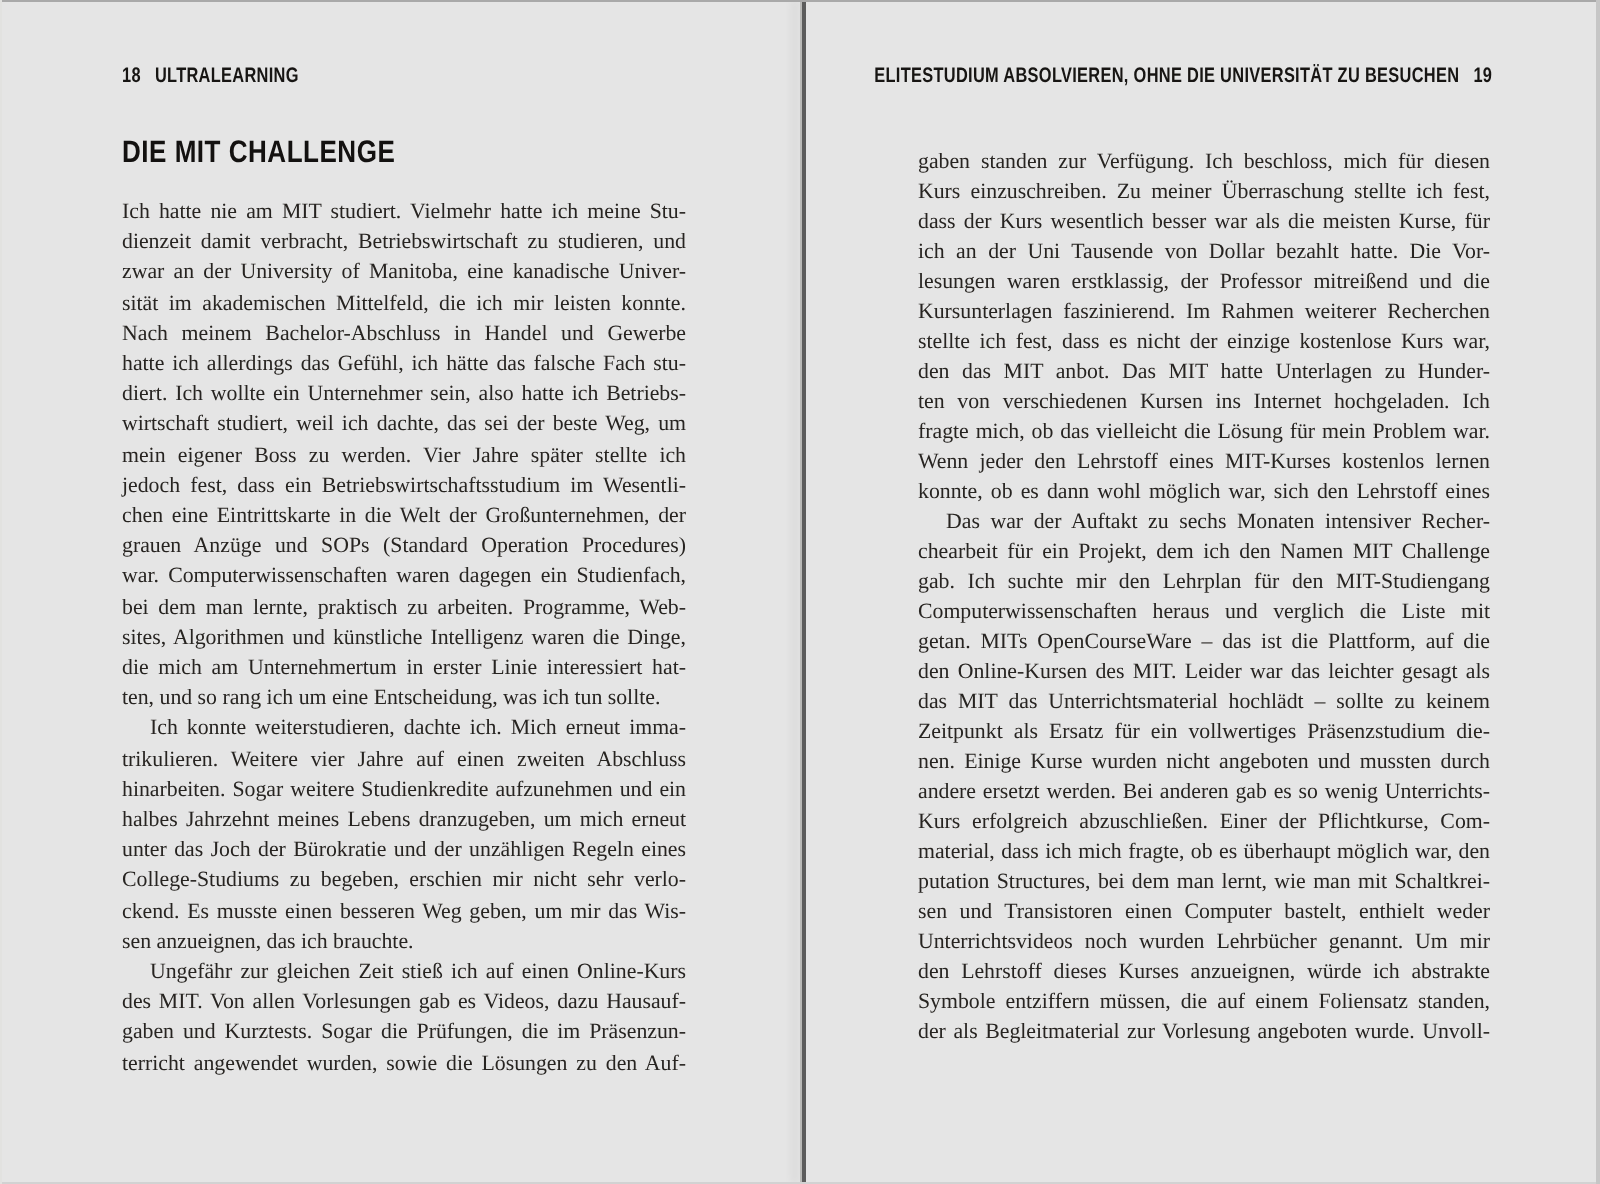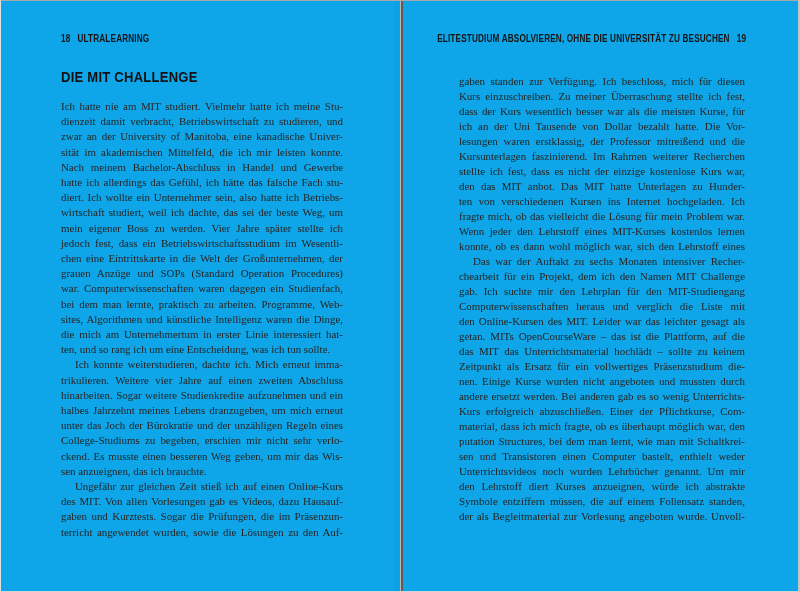--- a/index.html
+++ b/index.html
@@ -4,21 +4,21 @@
 <style>
   html, body { margin: 0; padding: 0; }
   body {
     width: 800px; height: 592px;
     background: #ffffff;
     font-family: "Liberation Serif", "DejaVu Serif", serif;
   }
   .spread {
     position: relative;
     width: 800px; height: 592px;
-    background: #0ea5e9;
+    background: #e5e5e5;
     overflow: hidden;
     color: #2a2724;
   }
   
   .edge-top    { position: absolute; top: 0; left: 0; right: 0; height: 1px; background: #a9a9a9; }
   .edge-bottom { position: absolute; bottom: 0; left: 0; right: 0; height: 1px; background: #d2d2d2; }
   .edge-right  { position: absolute; top: 0; bottom: 0; right: 0; width: 2px; background: #c6c6c6; }
   .edge-left   { position: absolute; top: 0; bottom: 0; left: 0; width: 1px; background: #e2e2e0; }
   .gutter {
     position: absolute; top: 0; bottom: 0; left: 400px; width: 2px;
@@ -127,32 +127,32 @@
         <div class="line">stellte ich fest, dass es nicht der einzige kostenlose Kurs war,</div>
         <div class="line">den das MIT anbot. Das MIT hatte Unterlagen zu Hunder-</div>
         <div class="line">ten von verschiedenen Kursen ins Internet hochgeladen. Ich</div>
         <div class="line">fragte mich, ob das vielleicht die Lösung für mein Problem war.</div>
         <div class="line">Wenn jeder den Lehrstoff eines MIT-Kurses kostenlos lernen</div>
         <div class="line">konnte, ob es dann wohl möglich war, sich den Lehrstoff eines</div>
         <div class="line indent">Das war der Auftakt zu sechs Monaten intensiver Recher-</div>
         <div class="line">chearbeit für ein Projekt, dem ich den Namen MIT Challenge</div>
         <div class="line">gab. Ich suchte mir den Lehrplan für den MIT-Studiengang</div>
         <div class="line">Computerwissenschaften heraus und verglich die Liste mit</div>
+        <div class="line">getan. MITs OpenCourseWare – das ist die Plattform, auf die</div>
         <div class="line">den Online-Kursen des MIT. Leider war das leichter gesagt als</div>
-        <div class="line">getan. MITs OpenCourseWare – das ist die Plattform, auf die</div>
         <div class="line">das MIT das Unterrichtsmaterial hochlädt – sollte zu keinem</div>
         <div class="line">Zeitpunkt als Ersatz für ein vollwertiges Präsenzstudium die-</div>
         <div class="line">nen. Einige Kurse wurden nicht angeboten und mussten durch</div>
         <div class="line">andere ersetzt werden. Bei anderen gab es so wenig Unterrichts-</div>
         <div class="line">Kurs erfolgreich abzuschließen. Einer der Pflichtkurse, Com-</div>
         <div class="line">material, dass ich mich fragte, ob es überhaupt möglich war, den</div>
         <div class="line">putation Structures, bei dem man lernt, wie man mit Schaltkrei-</div>
         <div class="line">sen und Transistoren einen Computer bastelt, enthielt weder</div>
         <div class="line">Unterrichtsvideos noch wurden Lehrbücher genannt. Um mir</div>
-        <div class="line">den Lehrstoff diert Kurses anzueignen, würde ich abstrakte</div>
+        <div class="line">den Lehrstoff dieses Kurses anzueignen, würde ich abstrakte</div>
         <div class="line">Symbole entziffern müssen, die auf einem Foliensatz standen,</div>
         <div class="line">der als Begleitmaterial zur Vorlesung angeboten wurde. Unvoll-</div>
       </div>
   </div>
 
   <div class="edge-top"></div>
   <div class="edge-bottom"></div>
   <div class="edge-left"></div>
   <div class="edge-right"></div>
 </div>

